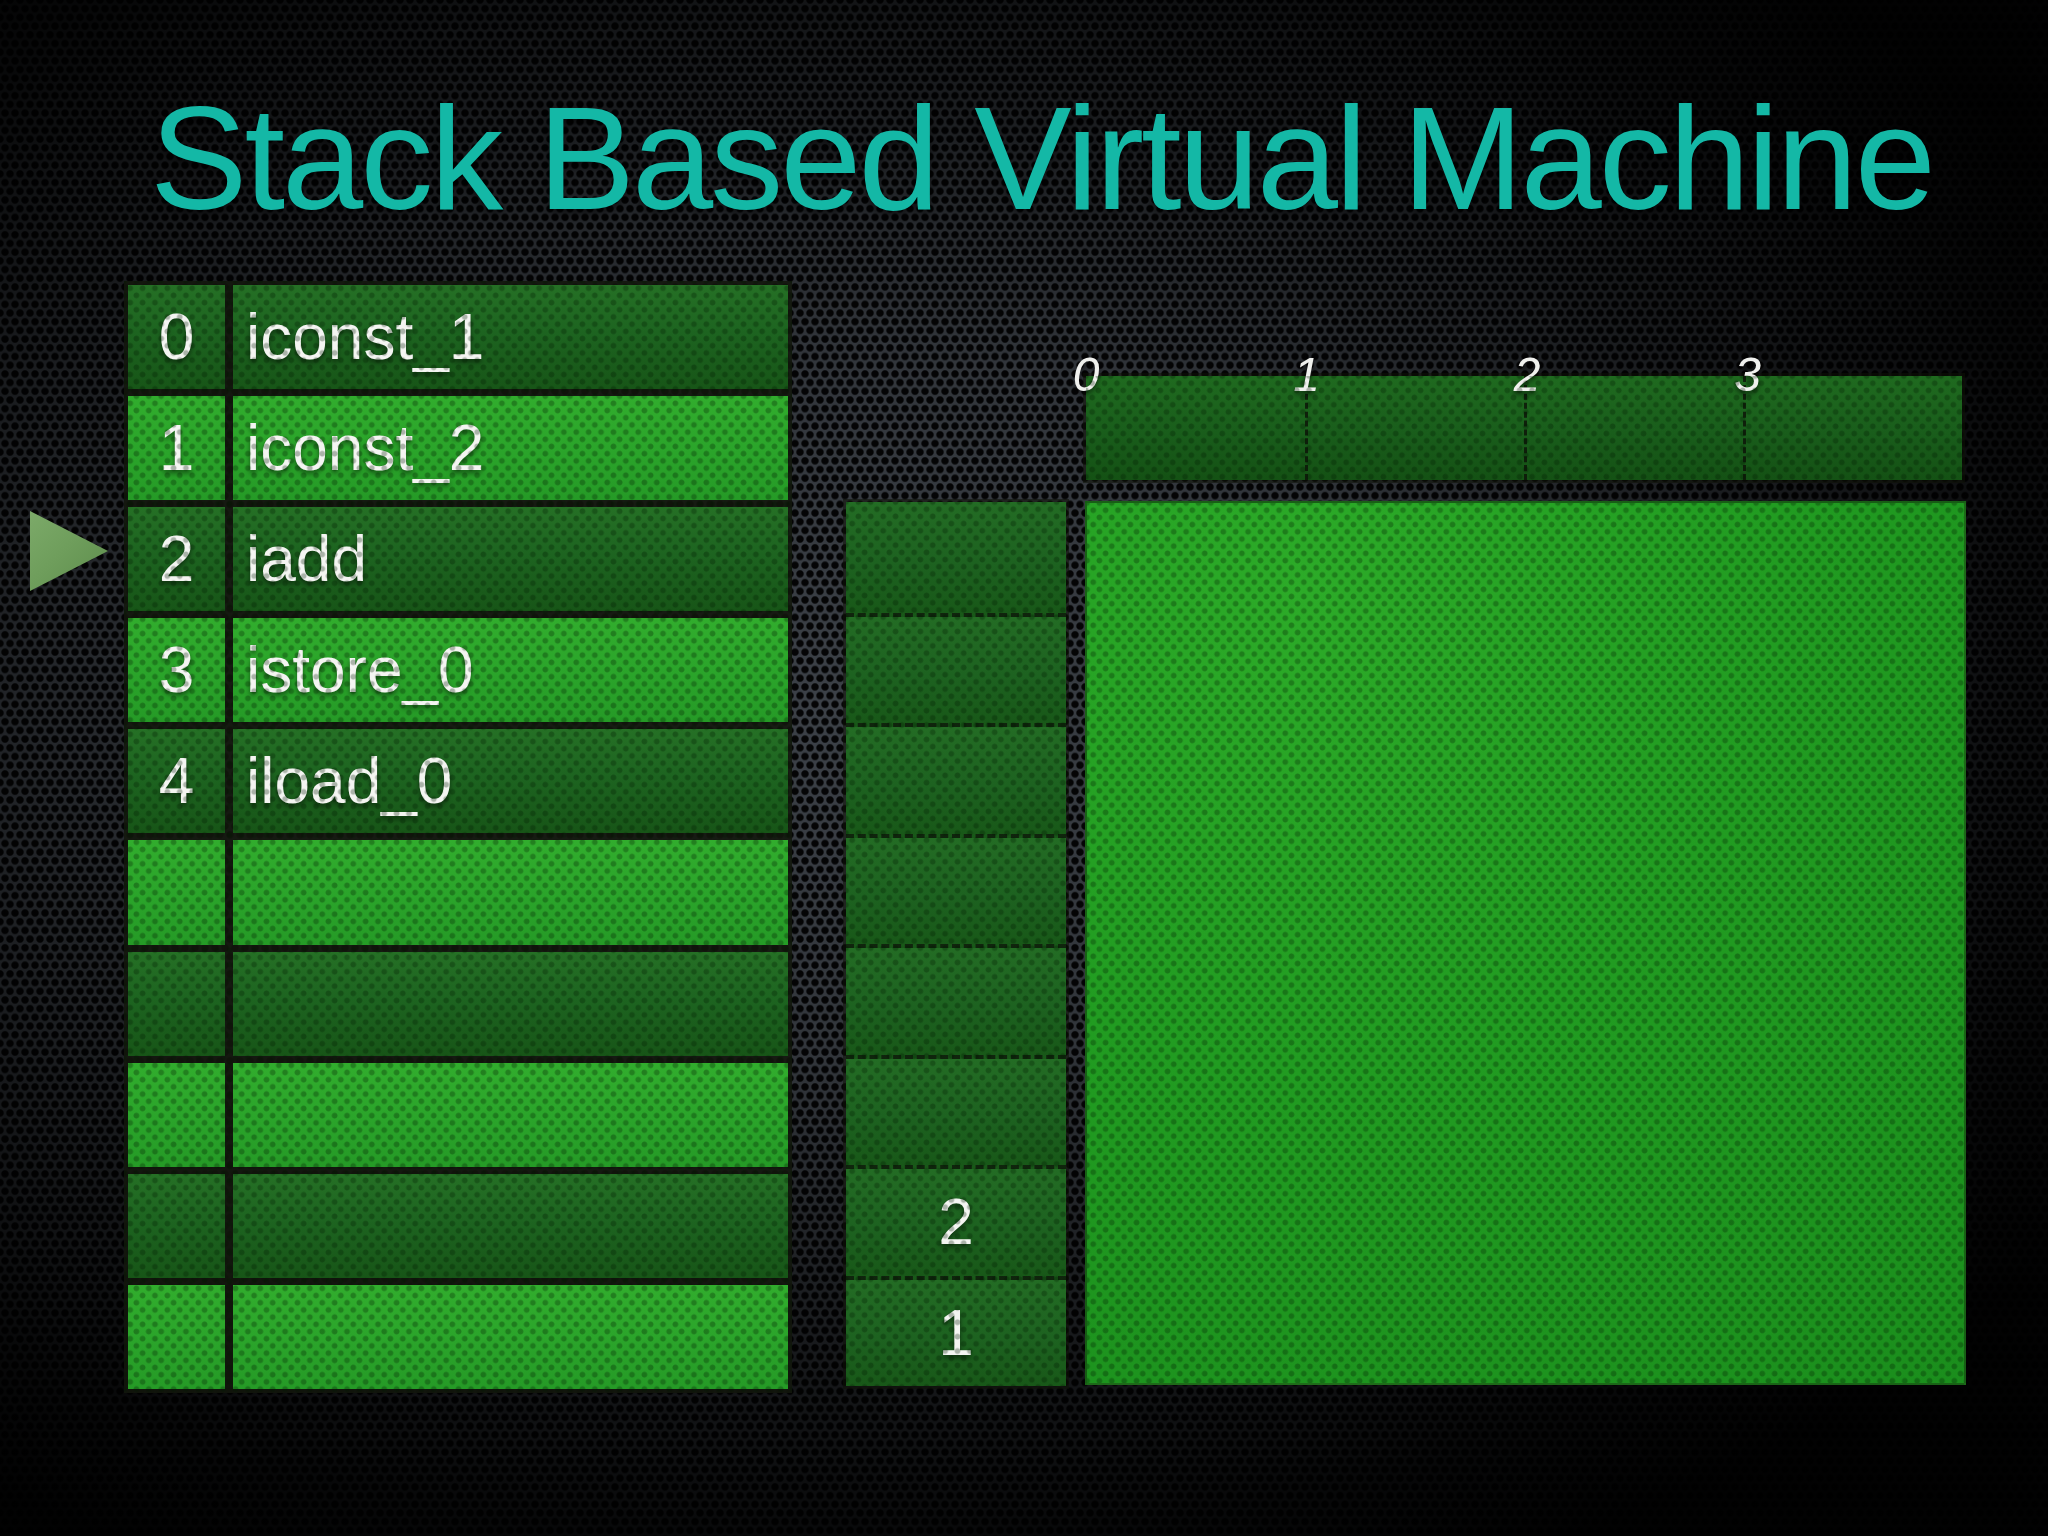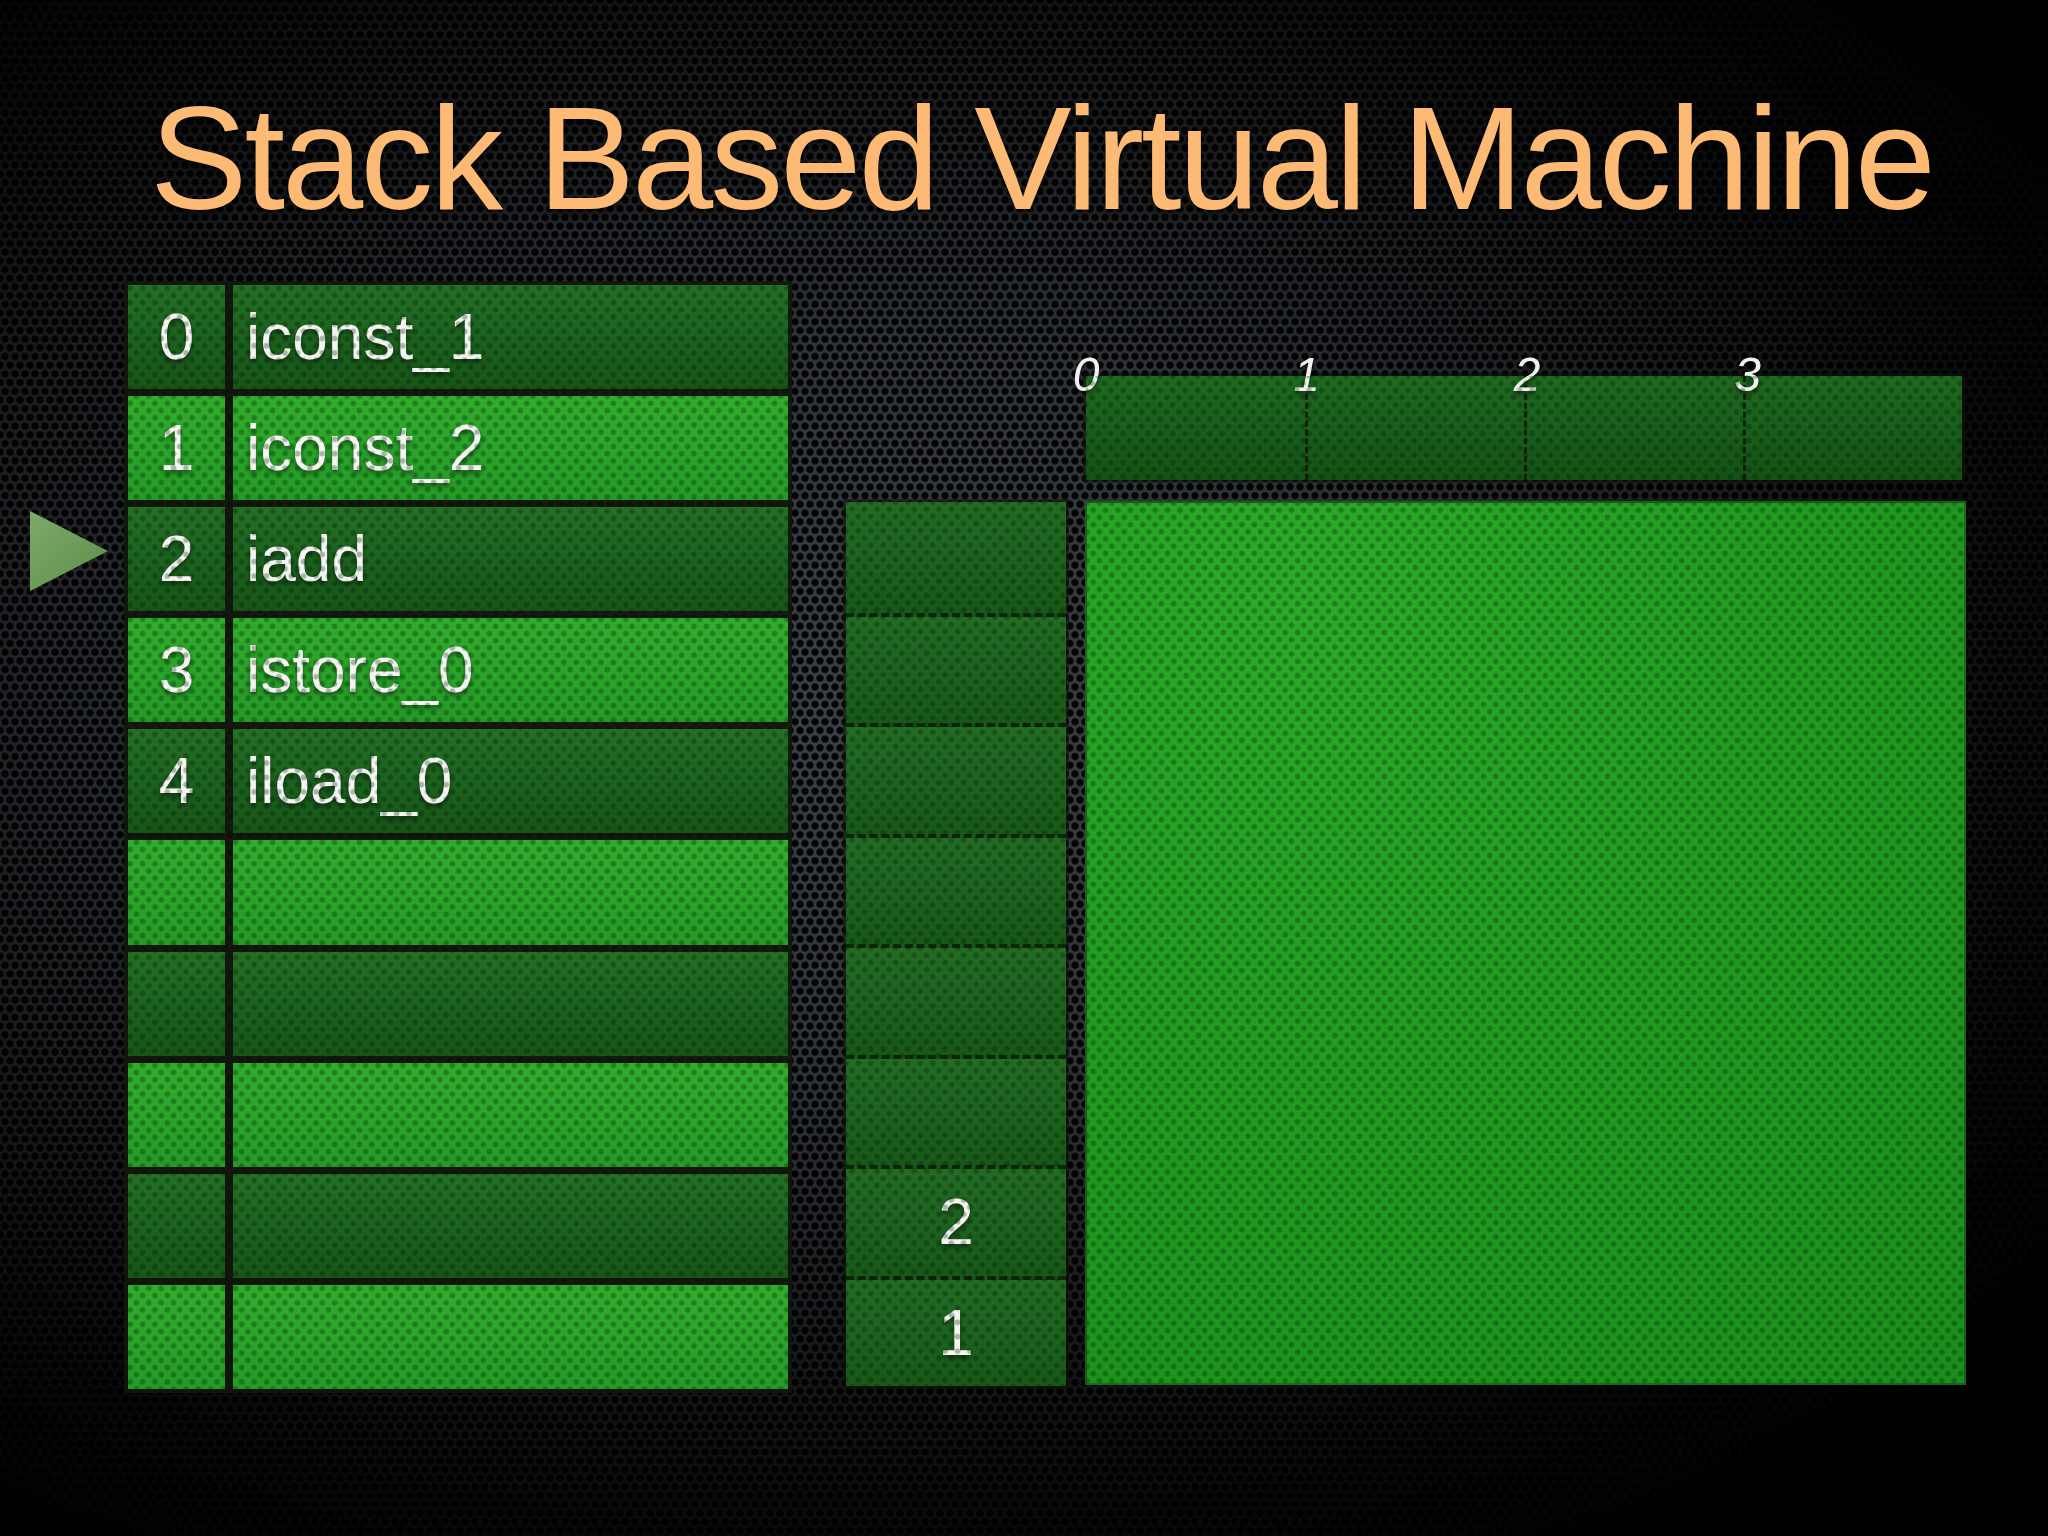--- a/index.html
+++ b/index.html
@@ -29,21 +29,21 @@
     content:"";position:absolute;inset:0;pointer-events:none;
     background-image:
       radial-gradient(circle, rgba(0,25,0,.30) 0 2.4px, rgba(0,0,0,0) 3.3px),
       radial-gradient(circle, rgba(0,25,0,.30) 0 2.4px, rgba(0,0,0,0) 3.3px);
     background-size:12.4px 14.4px;
     background-position:0 0,6.2px 7.2px;
   }
   .title{
     position:absolute;left:150px;top:86px;
     font-size:146px;line-height:1;letter-spacing:-3px;
-    color:#fdba74;white-space:nowrap;
+    color:#14b8a6;white-space:nowrap;
     text-shadow:0 4px 10px rgba(0,0,0,.65);
   }
   
   .bytecode{
     position:absolute;left:124px;top:281px;width:668px;height:1112px;
     display:grid;grid-template-columns:97px 1fr;grid-auto-rows:1fr;
     gap:7px 8px;padding:4px;box-sizing:border-box;
     background:rgba(18,23,12,.88);
   }
   .bc-cell{

